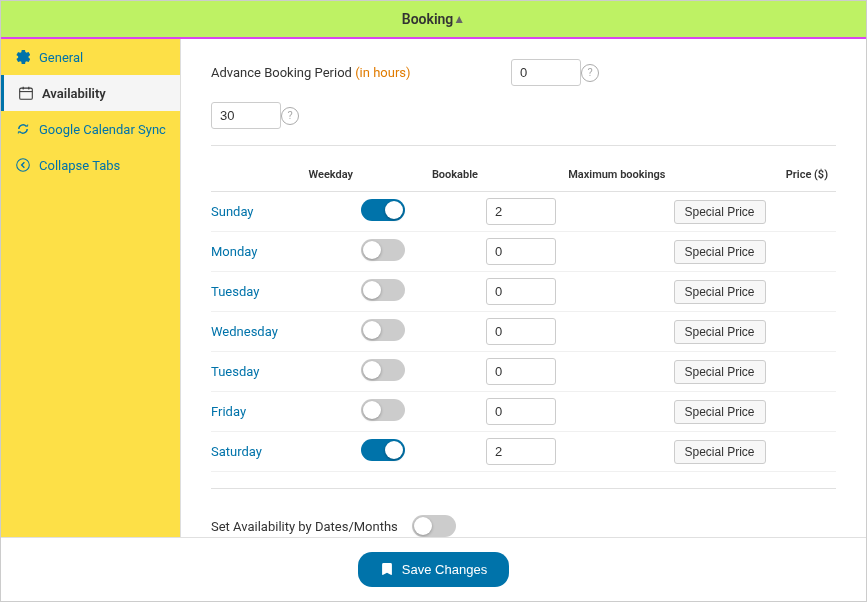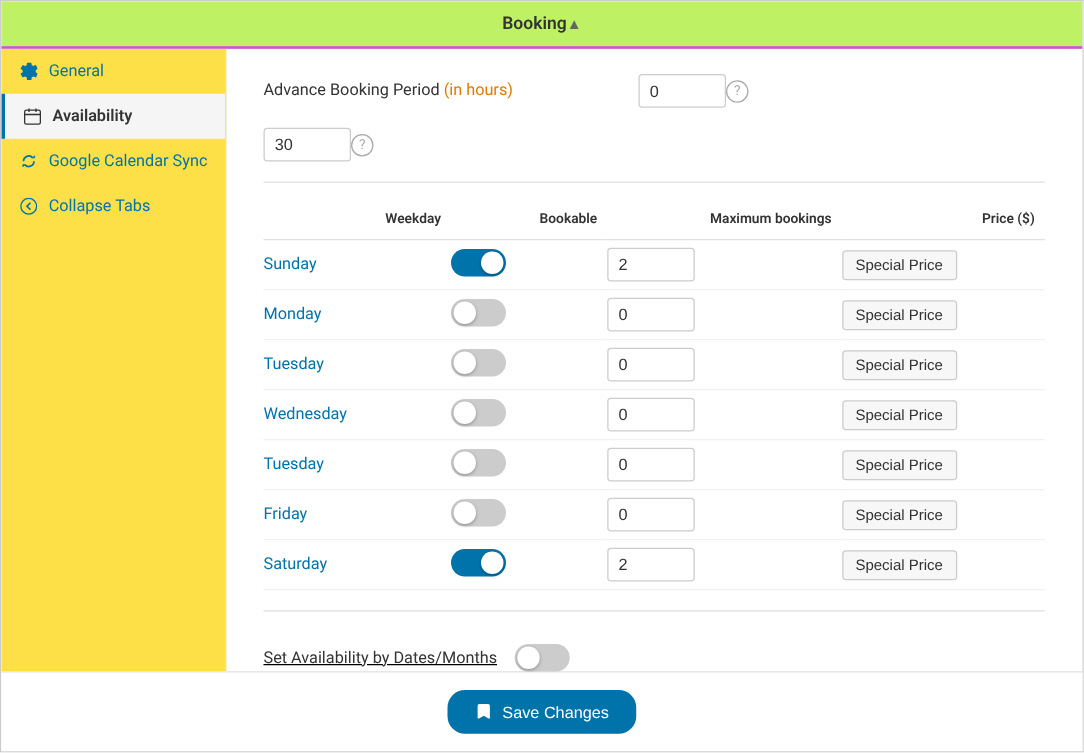--- a/index.html
+++ b/index.html
@@ -198,21 +198,20 @@
       color: #333;
       cursor: pointer;
     }
 
     .availability-dates-row {
       display: flex;
       align-items: center;
       gap: 14px;
       margin-top: 10px;
       padding-top: 10px;
-      text-decoration: underline;
     }
 
     .availability-dates-label {
       color: #333;
       font-size: 13px;
     }
 
     .footer-bar {
       border-top: 1px solid #e0e0e0;
       padding: 14px 30px;

